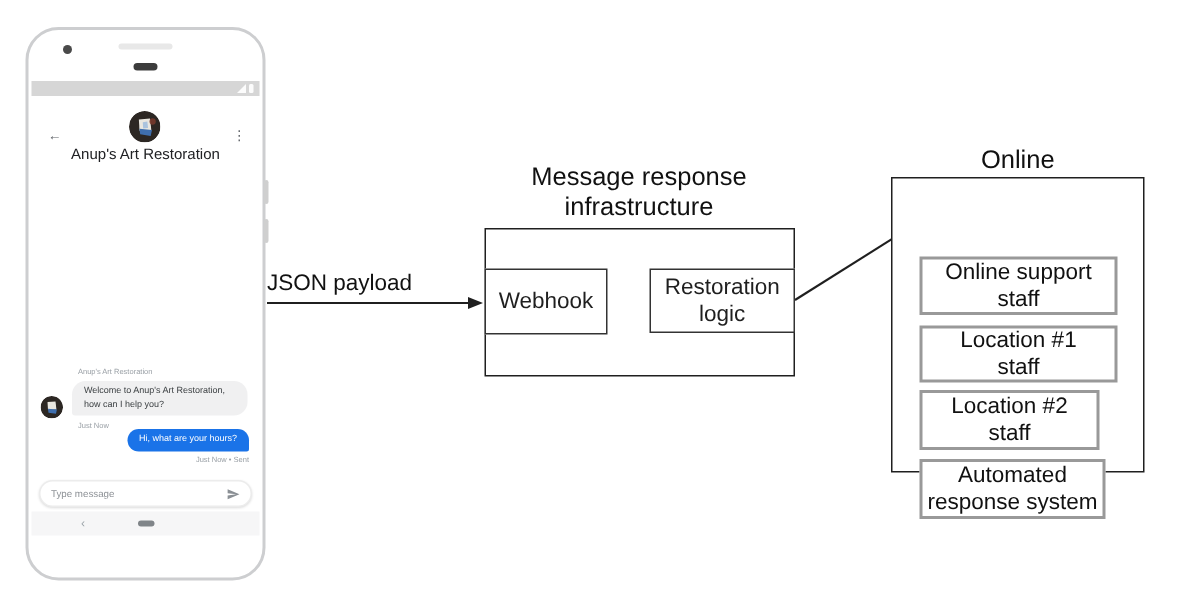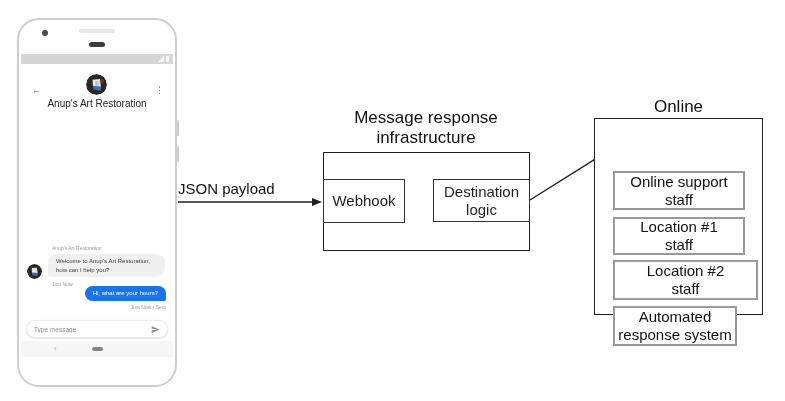--- a/index.html
+++ b/index.html
@@ -144,30 +144,30 @@
   <div class="diagram-title pre" style="left:326px;top:108px;width:200px;">Message response
 infrastructure</div>
 
   <div class="outer-box" style="left:323px;top:152px;width:207px;height:99px;"></div>
 
   <div class="node-box" style="left:323px;top:179px;width:82px;height:44px;">
     <span>Webhook</span>
   </div>
 
   <div class="node-box" style="left:433px;top:179px;width:97px;height:43px;">
-    <span class="pre">Destination
+    <span class="pre">Restoration
 logic</span>
   </div>
 
   <div class="diagram-title" style="left:594px;top:97px;width:169px;">Online</div>
 
   <div class="outer-box" style="left:594px;top:118px;width:169px;height:197px;"></div>
 
   <div class="brand-item pre" style="left:613px;top:128px;width:132px;height:39px;">Online support
 staff</div>
   <div class="brand-item pre" style="left:613px;top:174px;width:132px;height:38px;">Location #1
 staff</div>
-  <div class="brand-item pre" style="left:613px;top:217px;width:145px;height:40px;">Location #2
+  <div class="brand-item pre" style="left:613px;top:217px;width:120px;height:40px;">Location #2
 staff</div>
   <div class="brand-item pre" style="left:613px;top:263px;width:124px;height:40px;">Automated
 response system</div>
 
 </div>
 
 </body></html>

